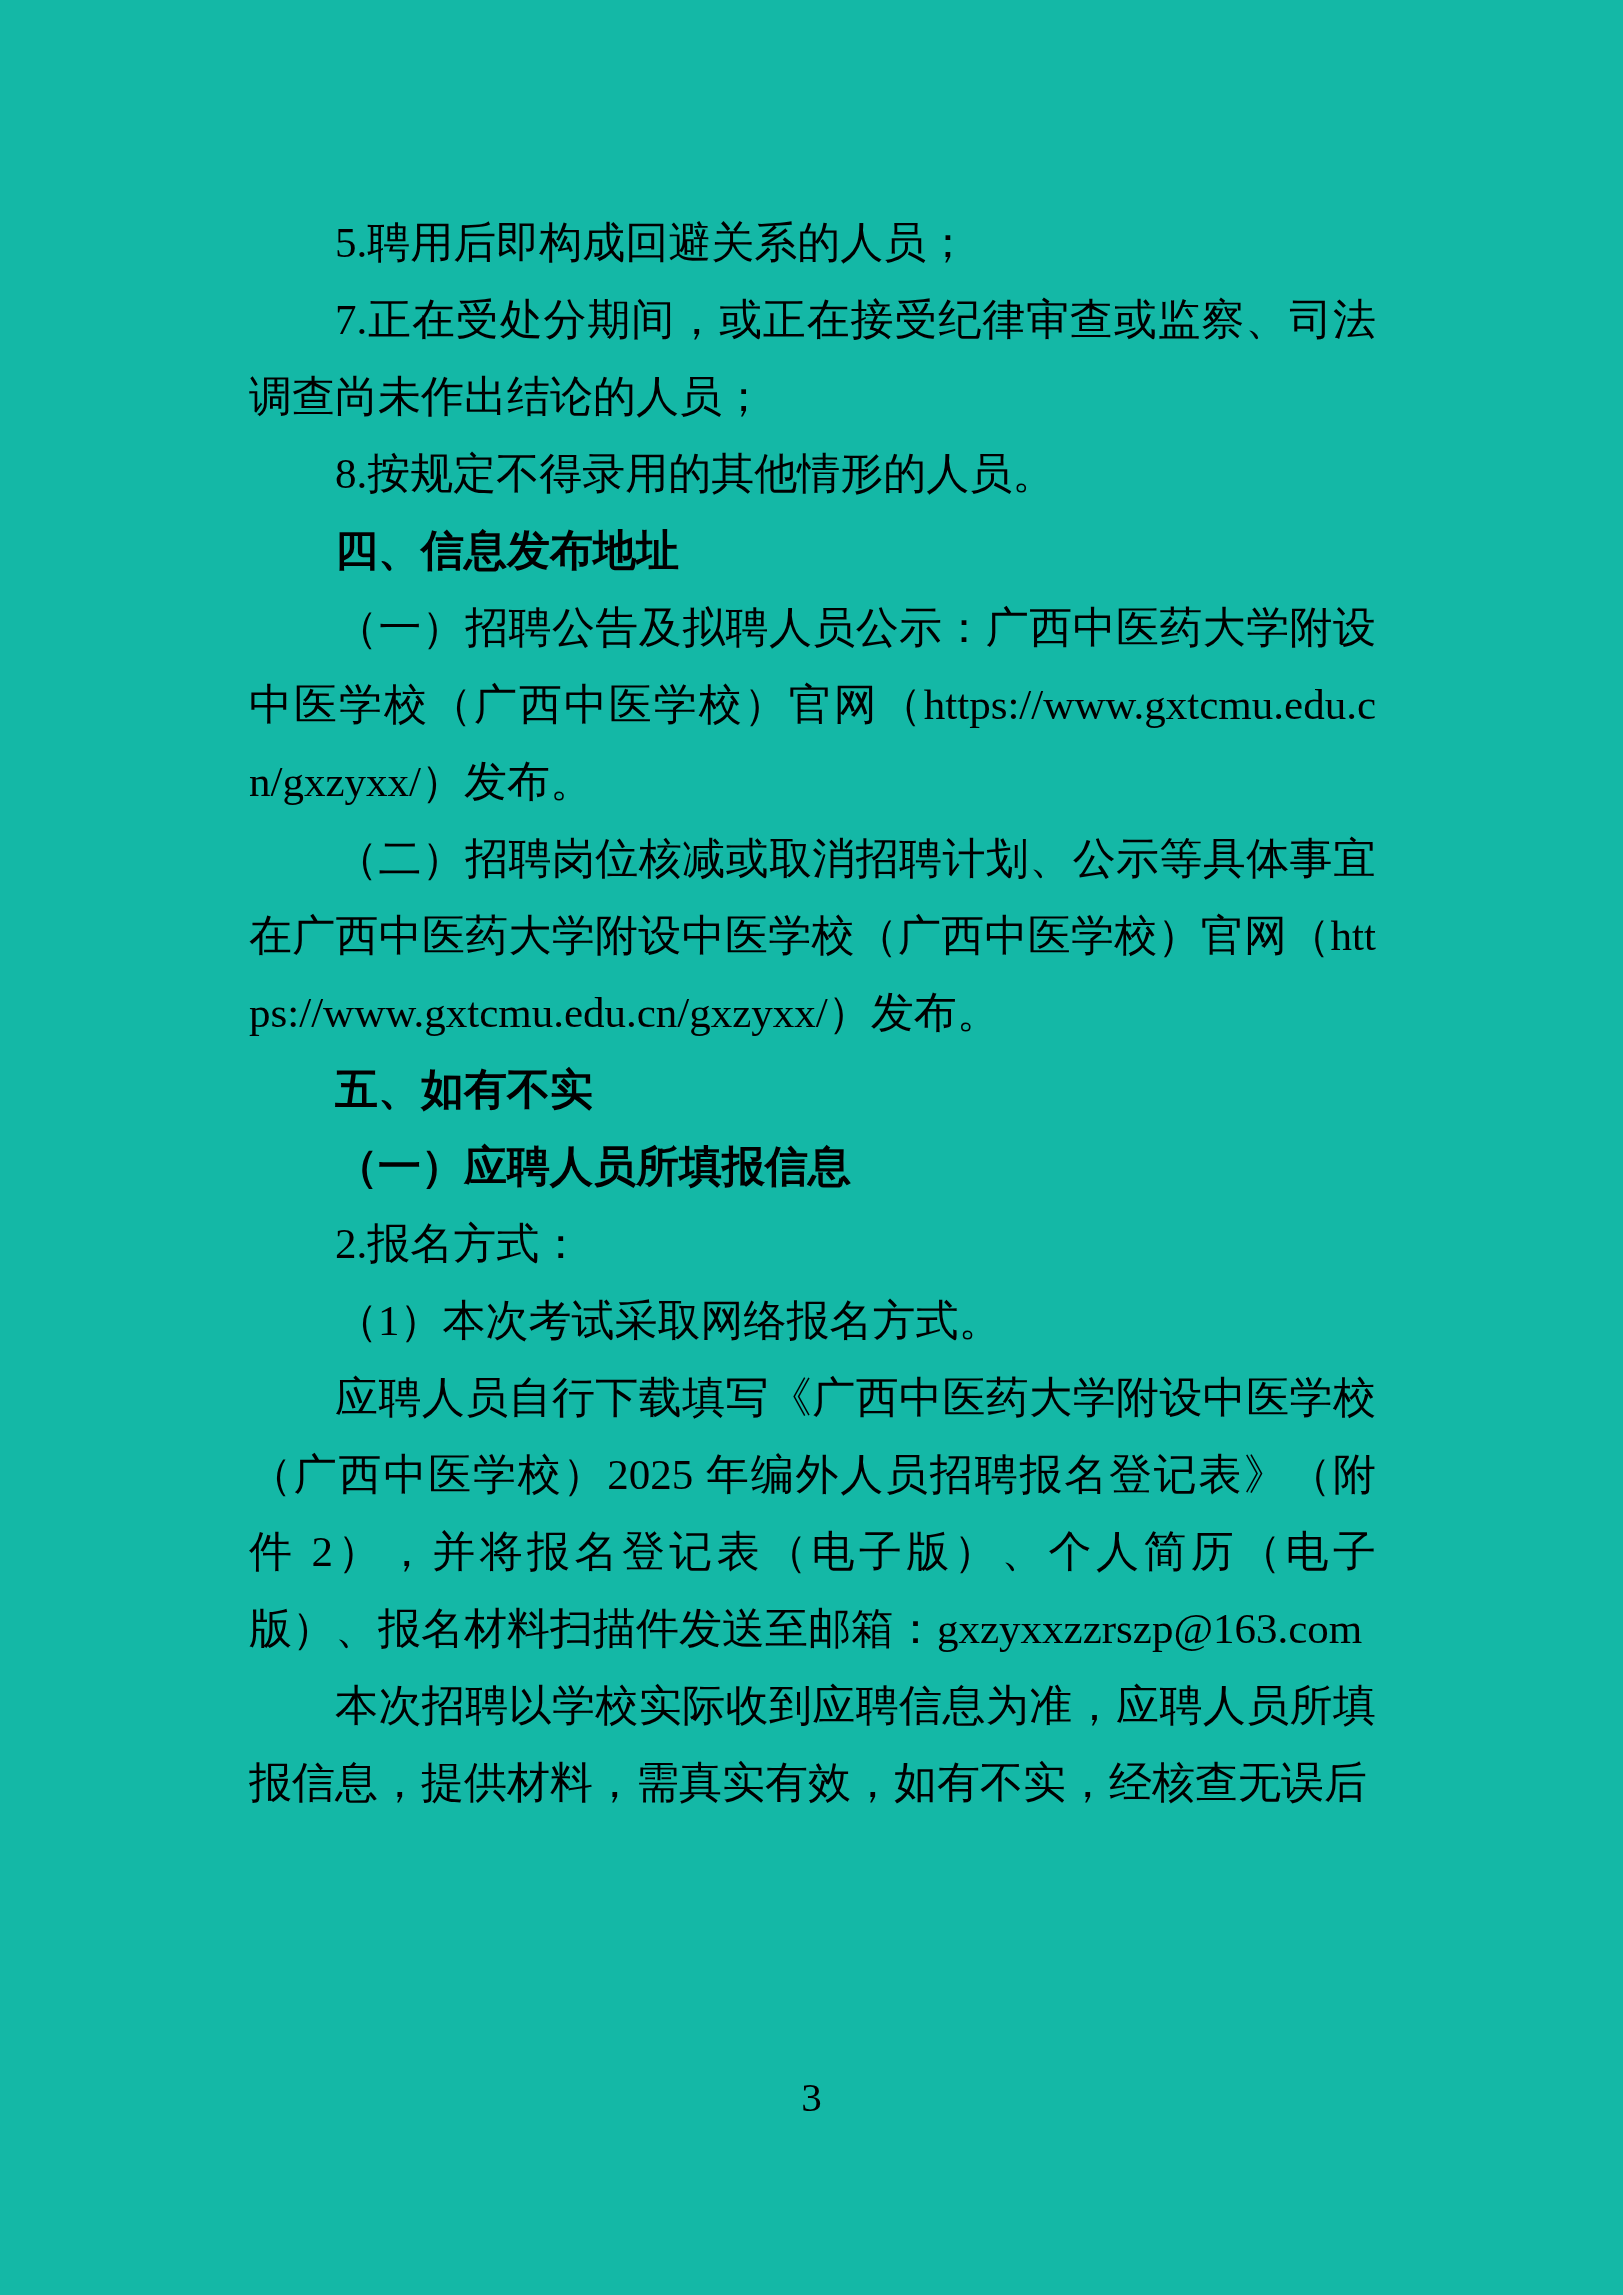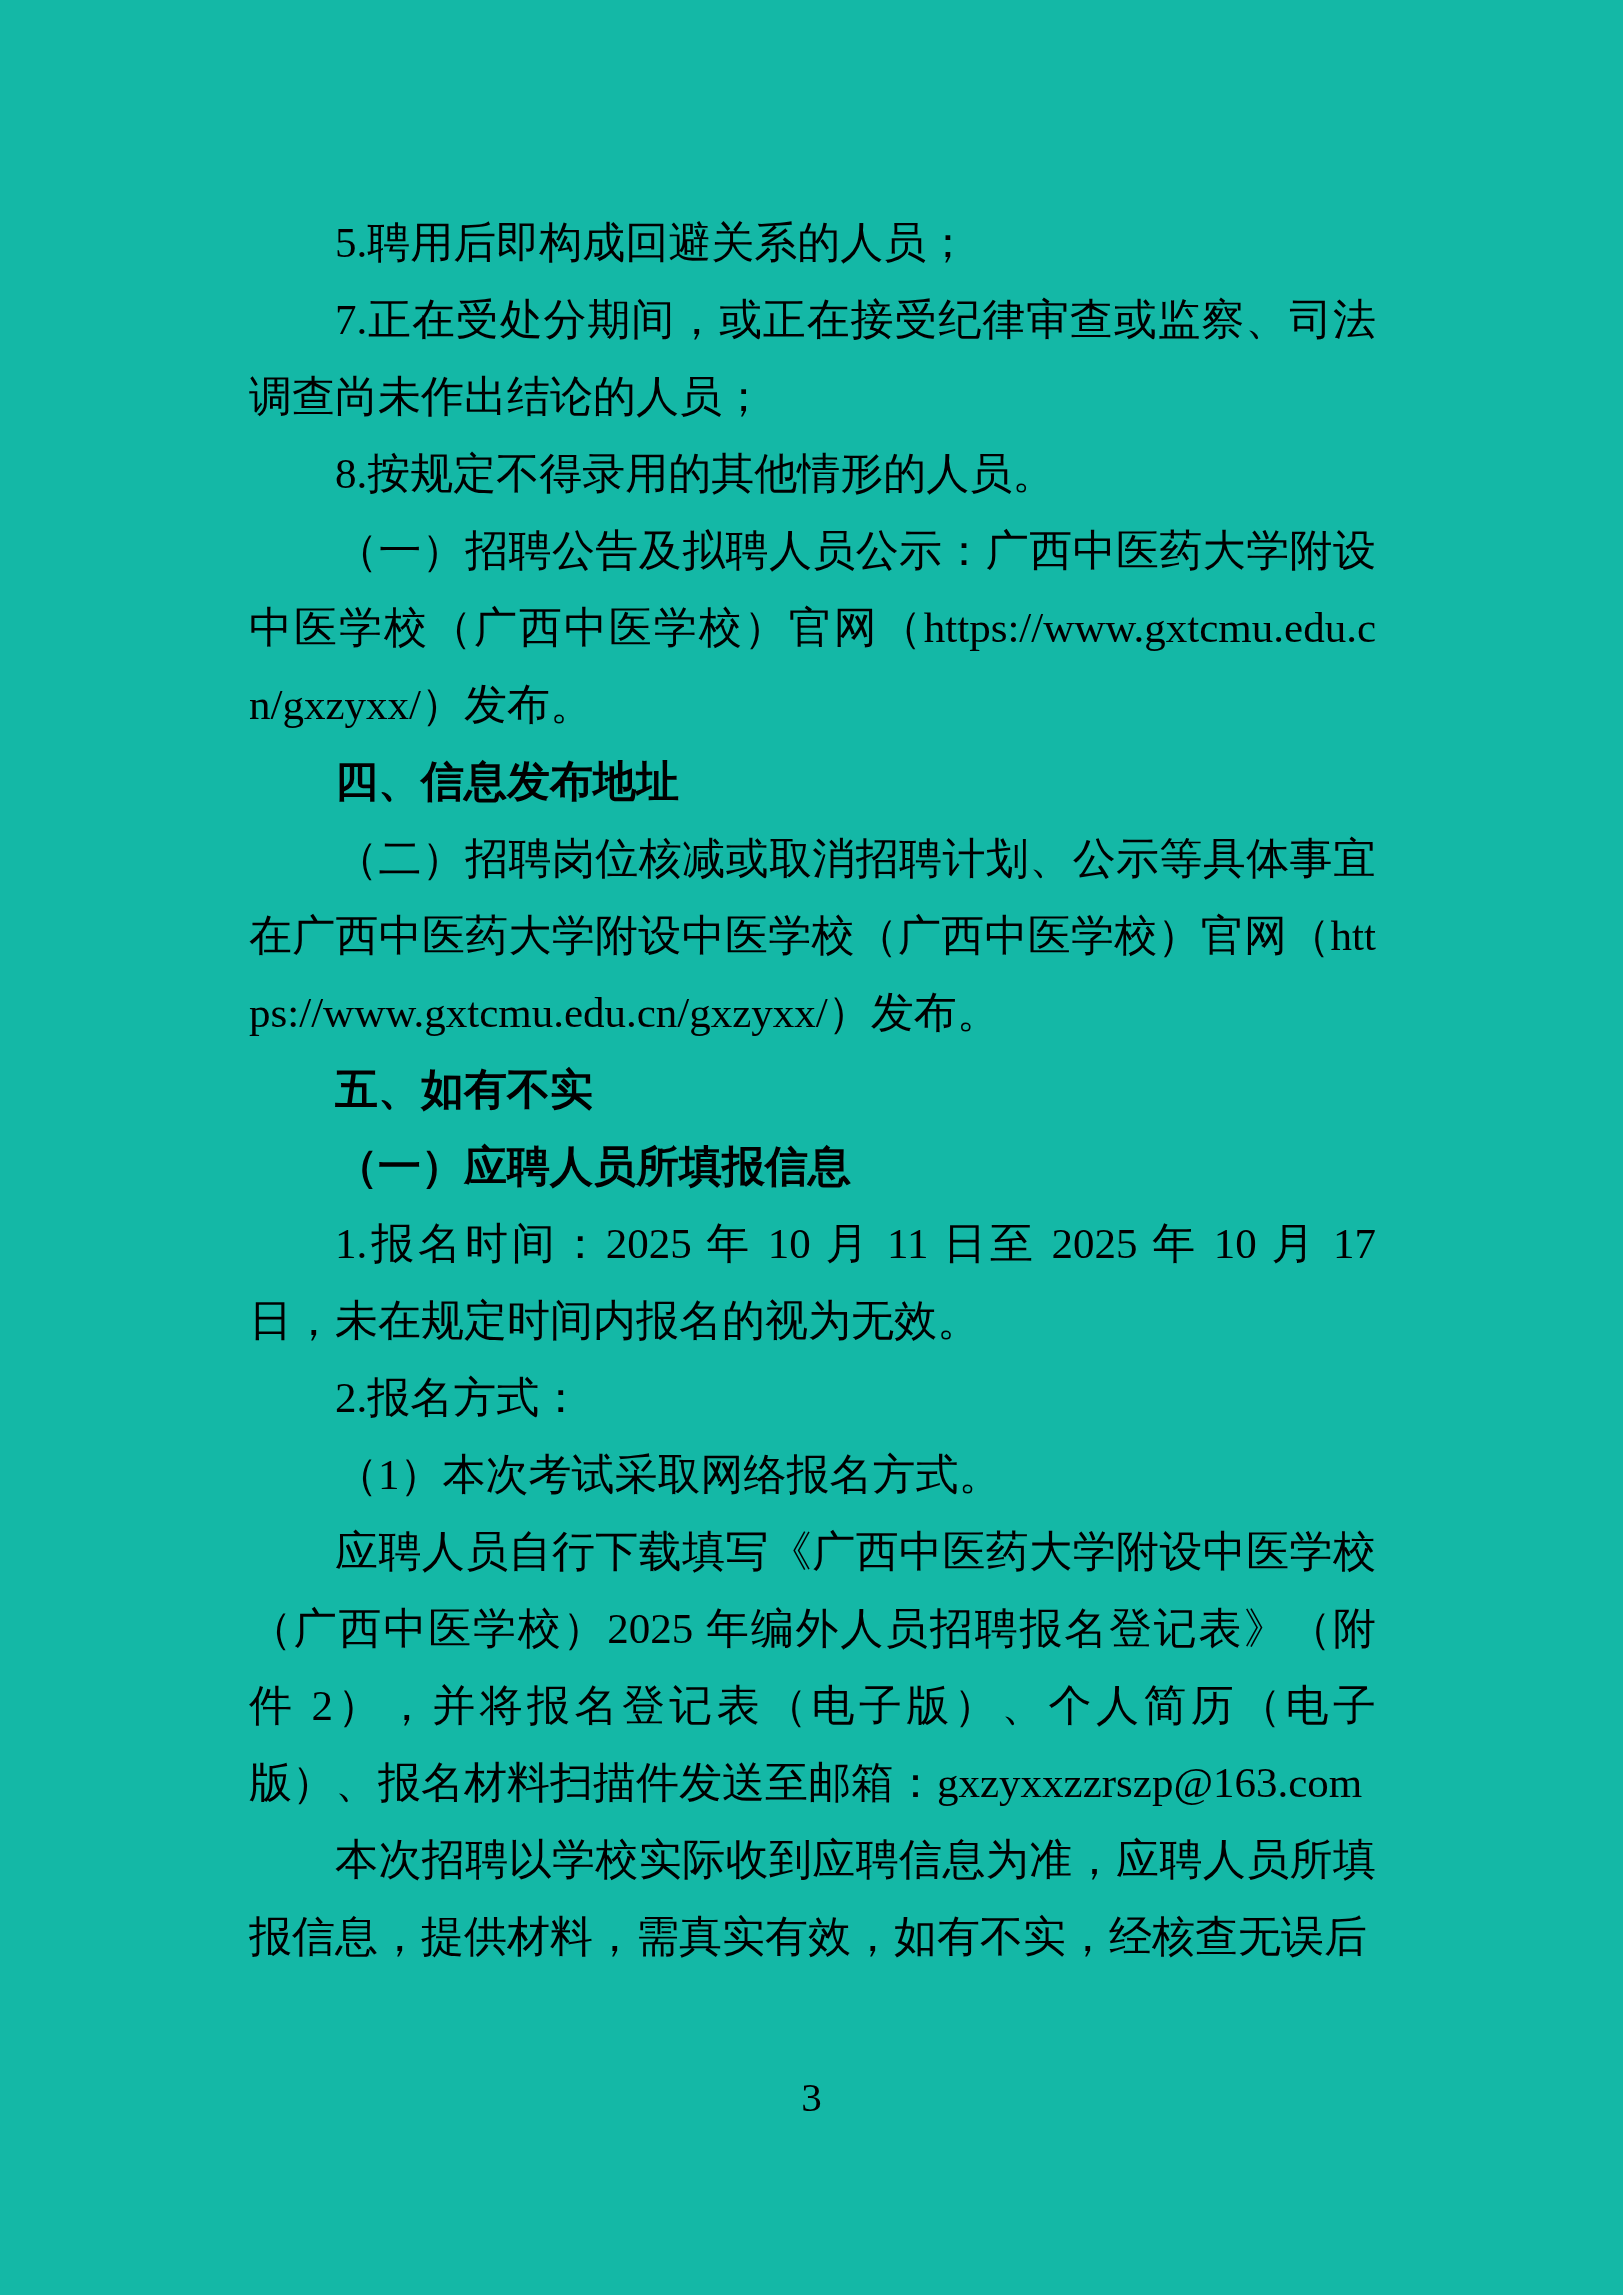--- a/index.html
+++ b/index.html
@@ -53,26 +53,25 @@
   }
 </style>
 </head>
 <body>
 
 <div class="page">
   <div class="content">
       <p class="para body">5.聘用后即构成回避关系的人员；</p>
       <p class="para body">7.正在受处分期间，或正在接受纪律审查或监察、司法调查尚未作出结论的人员；</p>
       <p class="para body">8.按规定不得录用的其他情形的人员。</p>
+      <p class="para heading">四、信息发布地址</p>
       <p class="para body">（一）招聘公告及拟聘人员公示：广西中医药大学附设中医学校（广西中医学校）官网（https://www.gxtcmu.edu.cn/gxzyxx/）发布。</p>
-      <p class="para heading">四、信息发布地址</p>
       <p class="para body">（二）招聘岗位核减或取消招聘计划、公示等具体事宜在广西中医药大学附设中医学校（广西中医学校）官网（https://www.gxtcmu.edu.cn/gxzyxx/）发布。</p>
       <p class="para heading">五、如有不实</p>
       <p class="para subheading">（一）应聘人员所填报信息</p>
-      <p class="para body">1.报名时间：2025 年 10 月 11 日至 2025 年 10 月 17 日，未在规定时间内报名的视为无效。</p>
       <p class="para body">2.报名方式：</p>
       <p class="para body">（1）本次考试采取网络报名方式。</p>
       <p class="para body">应聘人员自行下载填写《广西中医药大学附设中医学校（广西中医学校）2025 年编外人员招聘报名登记表》（附件 2），并将报名登记表（电子版）、个人简历（电子版）、报名材料扫描件发送至邮箱：gxzyxxzzrszp@163.com</p>
       <p class="para body">本次招聘以学校实际收到应聘信息为准，应聘人员所填报信息，提供材料，需真实有效，如有不实，经核查无误后</p>
     </div>
   <div class="footer">
     <span class="page-number">3</span>
   </div>
 </div>
 

